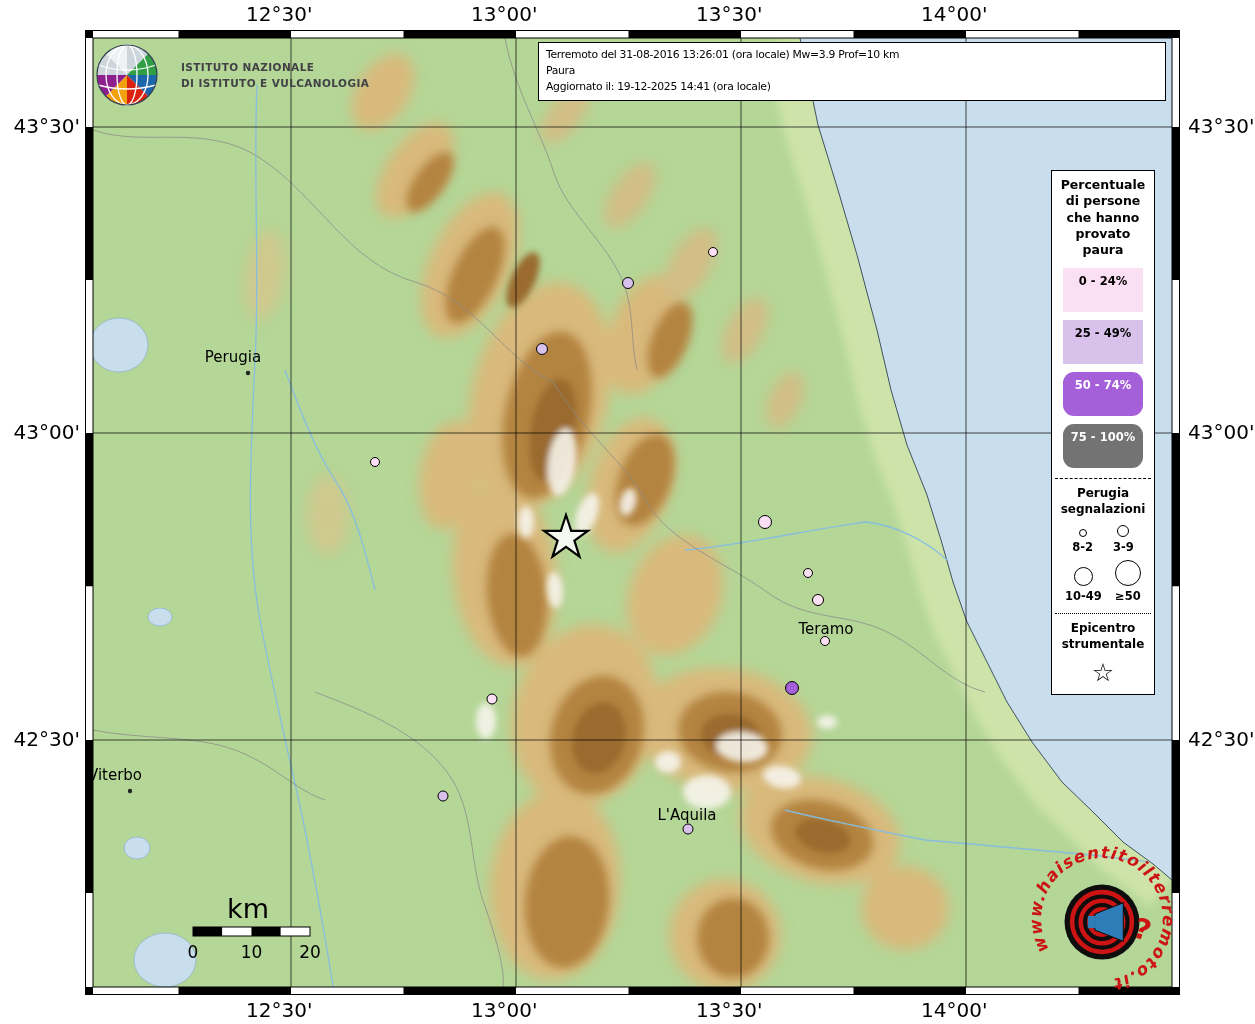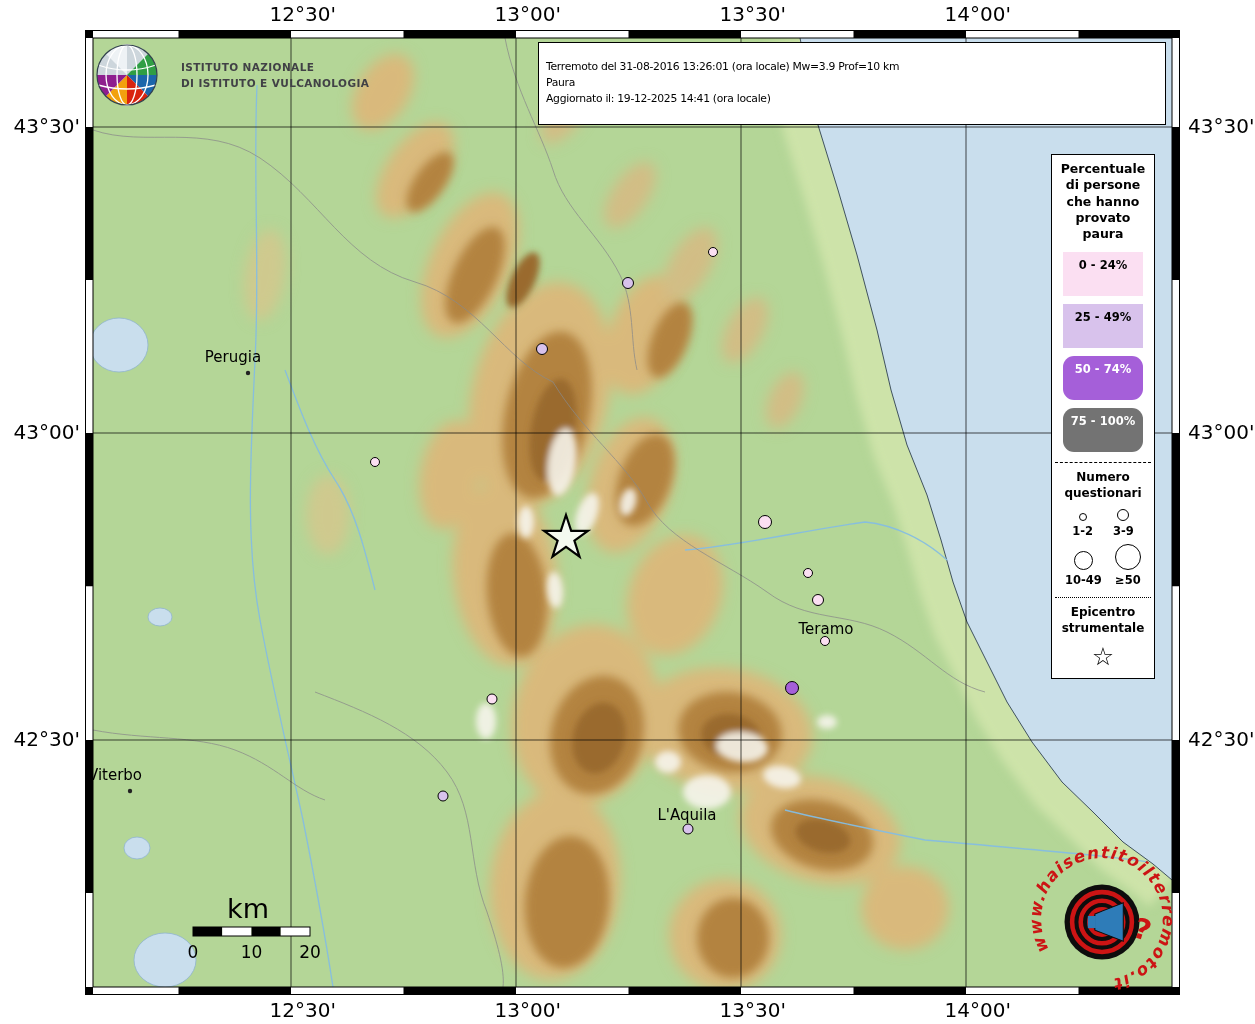--- a/index.html
+++ b/index.html
@@ -1,34 +1,34 @@
 <!DOCTYPE html>
 <html><head>
 <meta charset="utf-8">
 <style>
   *{margin:0;padding:0;box-sizing:border-box}
   html,body{background:#fff}
   body{font-family:"DejaVu Sans",sans-serif;color:#000}
   .stage{position:relative;width:1255px;height:1024px;background:#fff;overflow:hidden}
 
-  .ax{position:absolute;font-size:20px;width:90px;text-align:right;white-space:nowrap}
+  .ax{position:absolute;font-size:20px;width:90px;text-align:left;white-space:nowrap}
   .axl{width:78px;text-align:right;left:2px}
   .axr{width:78px;text-align:left;left:1188px}
 
   #mapsvg{position:absolute;left:85px;top:30px}
   svg text{font-family:"DejaVu Sans",sans-serif}
 
   .infobox{position:absolute;left:538px;top:42px;width:628px;background:#fff;border:1px solid #000;
-           padding:16px 7px;font-size:10.8px;letter-spacing:-0.3px;line-height:1.5;
+           padding:4px 7px;font-size:10.8px;letter-spacing:-0.3px;line-height:1.5;
            white-space:nowrap;overflow:hidden}
 
   .ingv{position:absolute;left:96px;top:44px;display:flex;align-items:center;gap:23px}
   .ingvtext{font-size:10.5px;font-weight:bold;color:#414146;letter-spacing:.4px;line-height:1.55}
 
-  .legend{position:absolute;left:1051px;top:154px;width:104px;background:#fff;border:1px solid #000;
+  .legend{position:absolute;left:1051px;top:170px;width:104px;background:#fff;border:1px solid #000;
           text-align:center;padding-bottom:8px}
   .leg-title{font-weight:bold;font-size:12.5px;line-height:1.3;padding:6px 8px 2px}
   .swatch{width:80px;height:44px;line-height:27px;margin:8px auto 0;font-weight:bold;font-size:11.5px}
   .leg-sep{border-top:1px dashed #000;margin:10px 3px 5px}
   .leg-sep.dotted{border-top-style:dotted}
   .leg-sub{font-weight:bold;font-size:12px;line-height:1.3;padding:2px 2px}
   .circrow{display:flex;justify-content:space-evenly;align-items:flex-end;margin-top:6px}
   .circcell{display:flex;flex-direction:column;align-items:center;gap:3px}
   .circ{display:block;border:1.4px solid #000;border-radius:50%;background:#fff}
   .c1{width:8px;height:8px}.c2{width:12px;height:12px}.c3{width:19px;height:19px}.c4{width:26px;height:26px}
@@ -292,25 +292,25 @@
     <div>Aggiornato il: 19-12-2025 14:41 (ora locale)</div>
   </div>
 
   <div class="legend">
     <div class="leg-title">Percentuale di persone che hanno provato paura</div>
     <div class="swatch" style="background: rgb(251, 223, 242); color: rgb(0, 0, 0);">0 - 24%</div>
     <div class="swatch" style="background: rgb(216, 194, 236); color: rgb(0, 0, 0);">25 - 49%</div>
     <div class="swatch" style="background: rgb(165, 95, 217); color: rgb(255, 255, 255); border-radius: 11px;">50 - 74%</div>
     <div class="swatch" style="background: #737373; color: rgb(255, 255, 255); border-radius: 11px;">75 - 100%</div>
     <div class="leg-sep"></div>
-    <div class="leg-sub">Numero questionari</div>
+    <div class="leg-sub">Perugia segnalazioni</div>
     <div class="circrow">
       <div class="circcell">
         <span class="circ c1"></span>
-        <span class="circlab">1-2</span>
+        <span class="circlab">8-2</span>
       </div>
       <div class="circcell">
         <span class="circ c2"></span>
         <span class="circlab">3-9</span>
       </div>
     </div>
     <div class="circrow">
       <div class="circcell">
         <span class="circ c3"></span>
         <span class="circlab">10-49</span>

